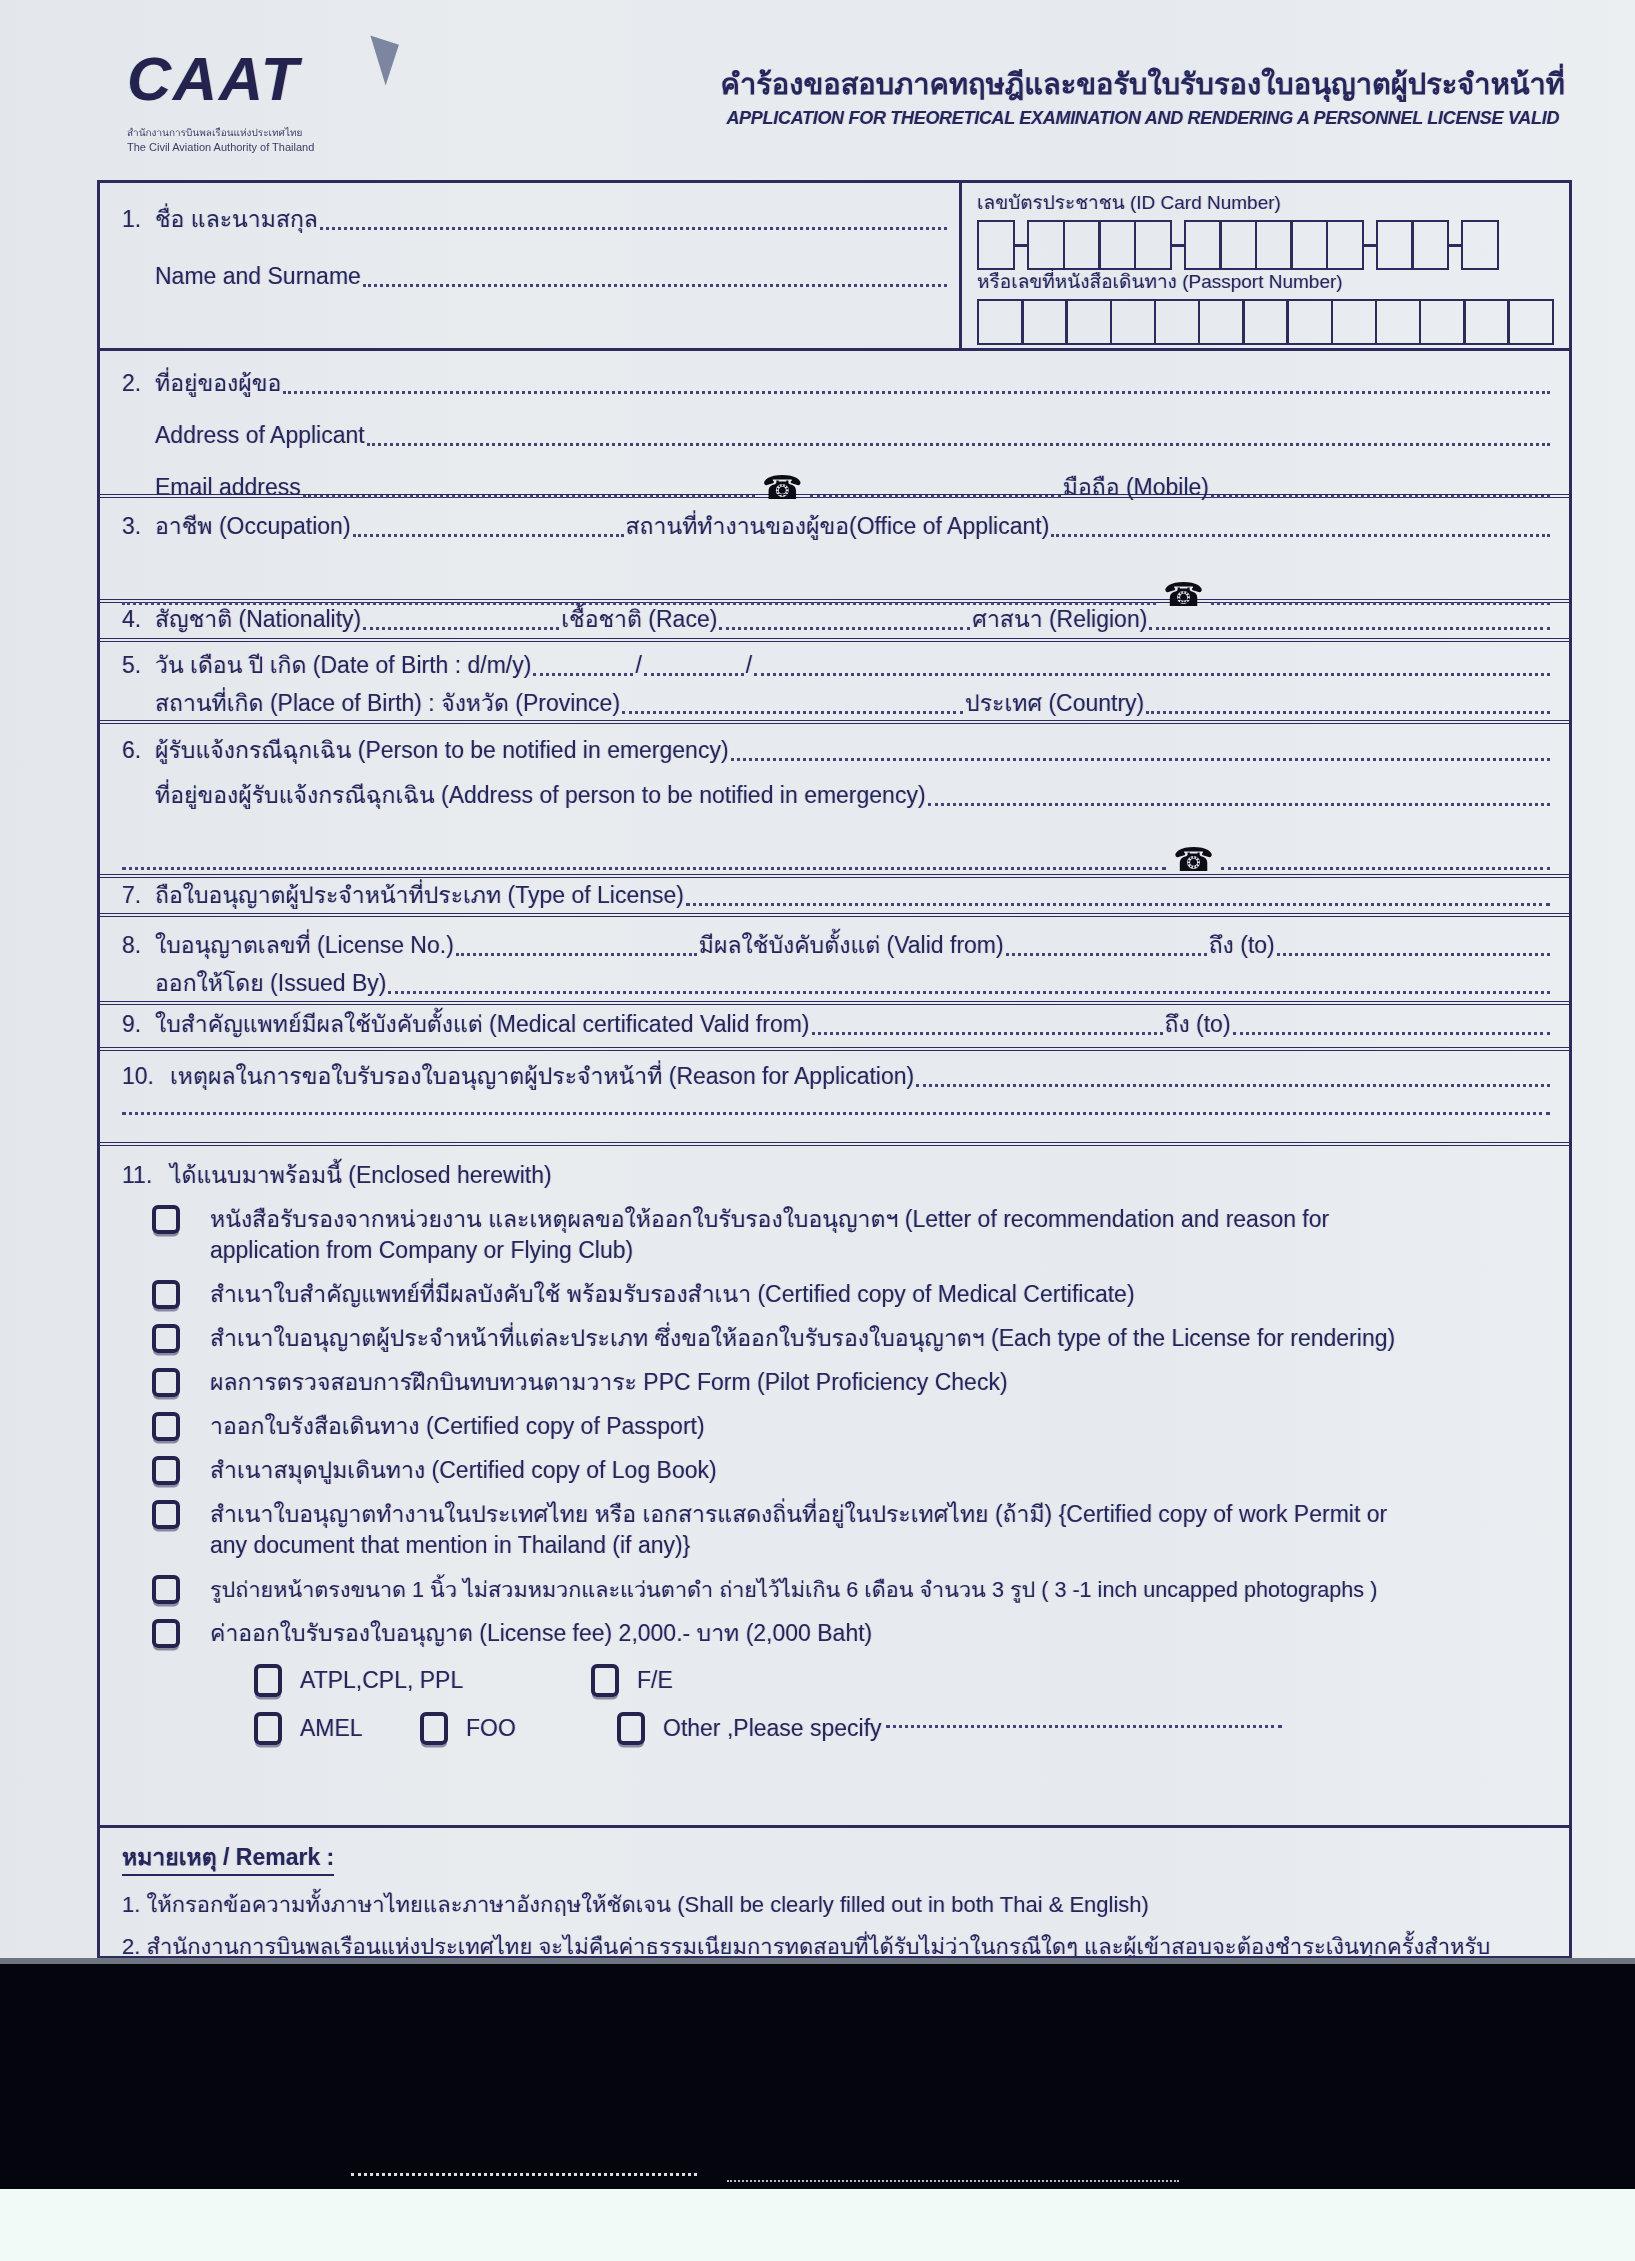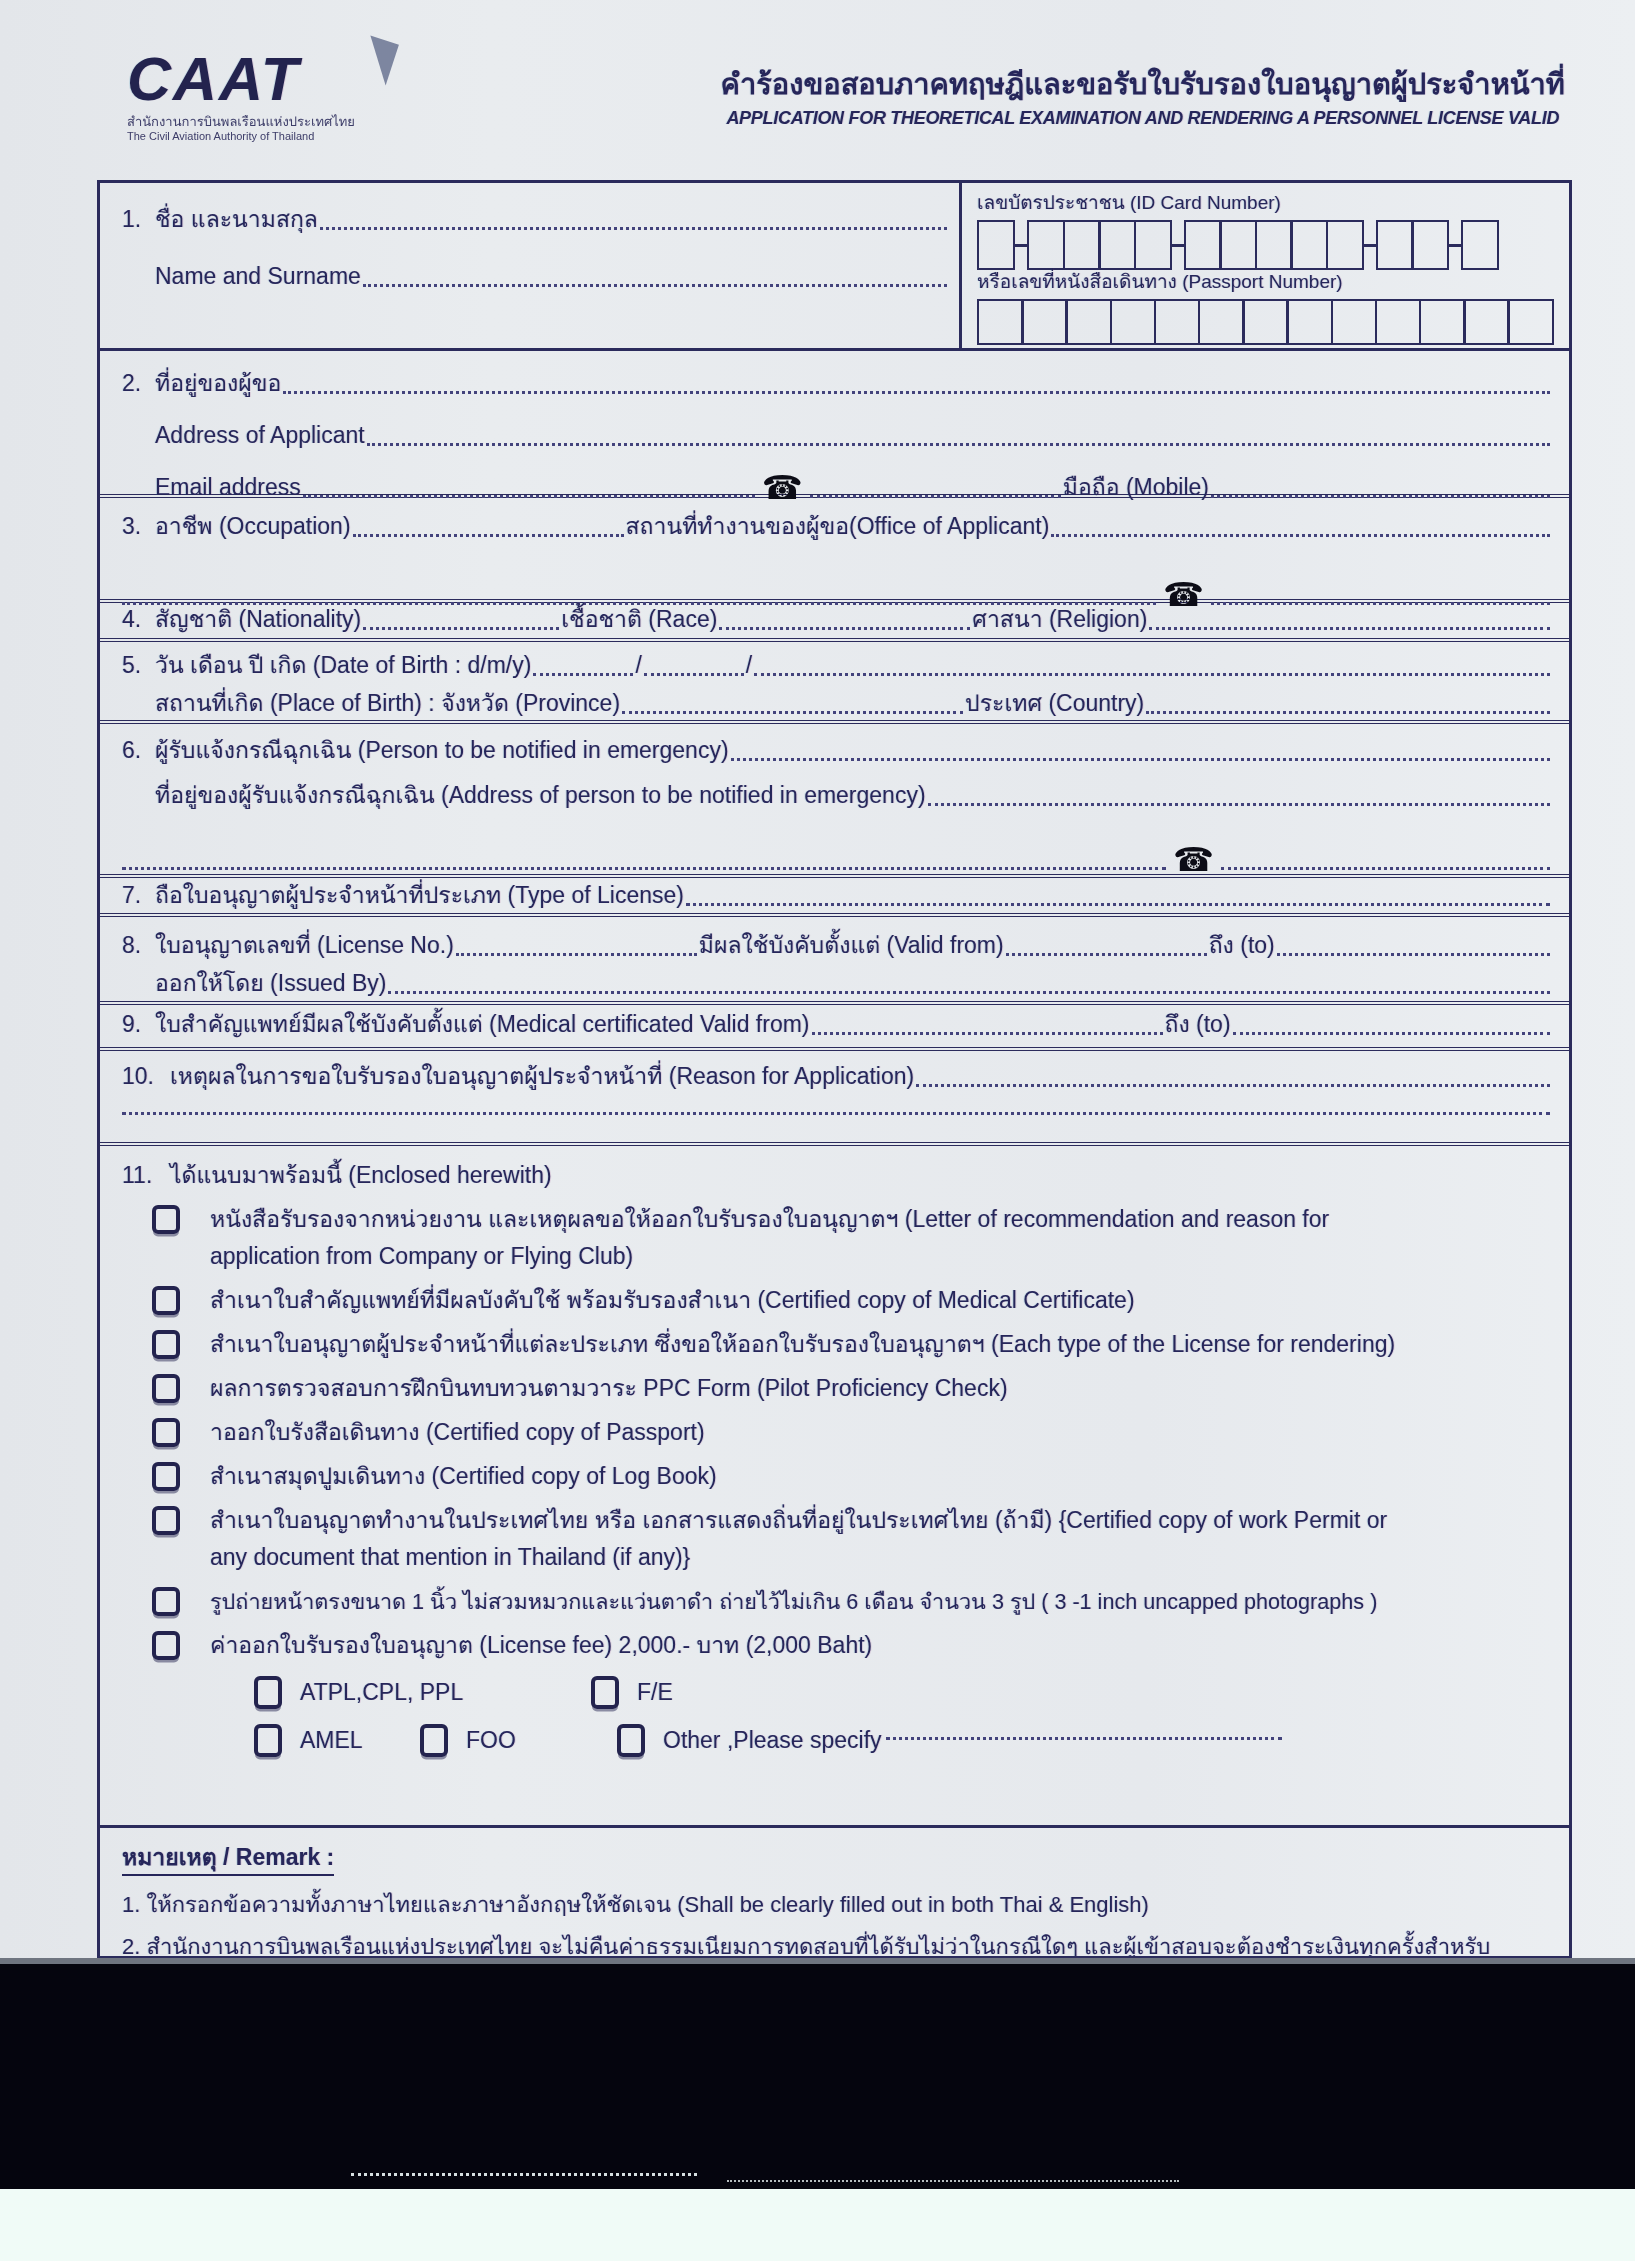--- a/index.html
+++ b/index.html
@@ -21,21 +21,21 @@
   .logo{position:relative;width:311px;}
   .logo-acronym{
     font-size:61px;font-weight:800;font-style:italic;letter-spacing:2px;
     color:#23234e;line-height:55px;
   }
   .logo-flag{
     position:absolute;left:236px;top:-13px;width:0;height:0;
     border-left:30px solid transparent;border-top:43px solid #7d86a0;
     transform:rotate(18deg);
   }
-  .logo-sub-thai{font-size:13px;color:#3c3c68;margin-top:7px;line-height:15px;}
+  .logo-sub-thai{font-size:10px;color:#3c3c68;margin-top:18px;line-height:15px;}
   .logo-sub-eng{font-size:11px;color:#3c3c68;line-height:14px;}
   .titles{margin-left:auto;text-align:center;padding-top:14px;min-width:828px;}
   .title-thai{font-size:29px;font-weight:700;line-height:37px;white-space:nowrap;}
   .title-eng{font-size:18px;font-weight:700;font-style:italic;letter-spacing:-0.3px;white-space:nowrap;margin-top:5px;}
 
   
   .formtable{
     position:absolute;left:97px;top:180px;width:1475px;height:1779px;
     border:3px solid #2b2b5c;box-sizing:border-box;overflow:hidden;
   }
@@ -80,21 +80,21 @@
   .r8 .fline + .fline{margin-top:7px;}
   .r9{height:46px;padding-top:4px;}
   .r10{height:95px;padding-top:10px;}
   .r10 .fline + .fline{margin-top:20px;}
 
   .r11{height:682px;padding-top:5px;}
   .cbrow{display:flex;align-items:center;margin-left:30px;margin-top:13px;font-size:23px;line-height:31px;}
   .cb{flex:0 0 28px;width:28px;height:29px;box-sizing:border-box;border:4.5px solid #23234e;border-radius:6px;
       box-shadow:0 3.5px 0 -1px rgba(25,25,70,0.45);margin-right:30px;}
   .cbtext{white-space:nowrap;}
-  .cbcont{margin-left:88px;margin-top:6px;font-size:23px;line-height:31px;}
+  .cbcont{margin-left:88px;margin-top:0;font-size:23px;line-height:31px;}
   .feerow{display:flex;align-items:center;margin-top:15px;font-size:23px;line-height:31px;}
   .feerow .cb{margin-right:18px;height:33px;}
   .fee-ind{margin-left:132px;}
   .fl1{flex:0 0 291px;}
   .fl2{flex:0 0 120px;}
   .fl3{flex:0 0 151px;}
   .feedots{flex:0 0 396px;border-bottom:3px dotted #43437c;margin:0 2px 4px 4px;}
 
   .remark{padding:14px 17px 0 22px;}
   .remark-head{display:inline-block;font-size:23px;line-height:31px;font-weight:700;

